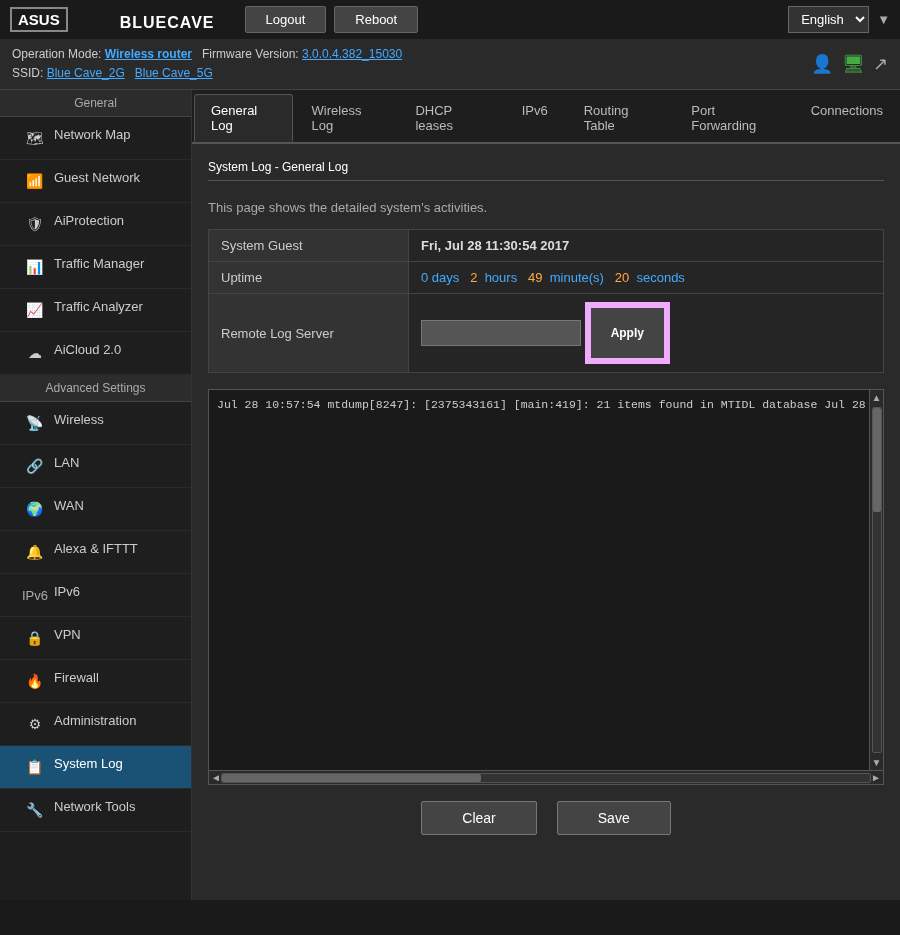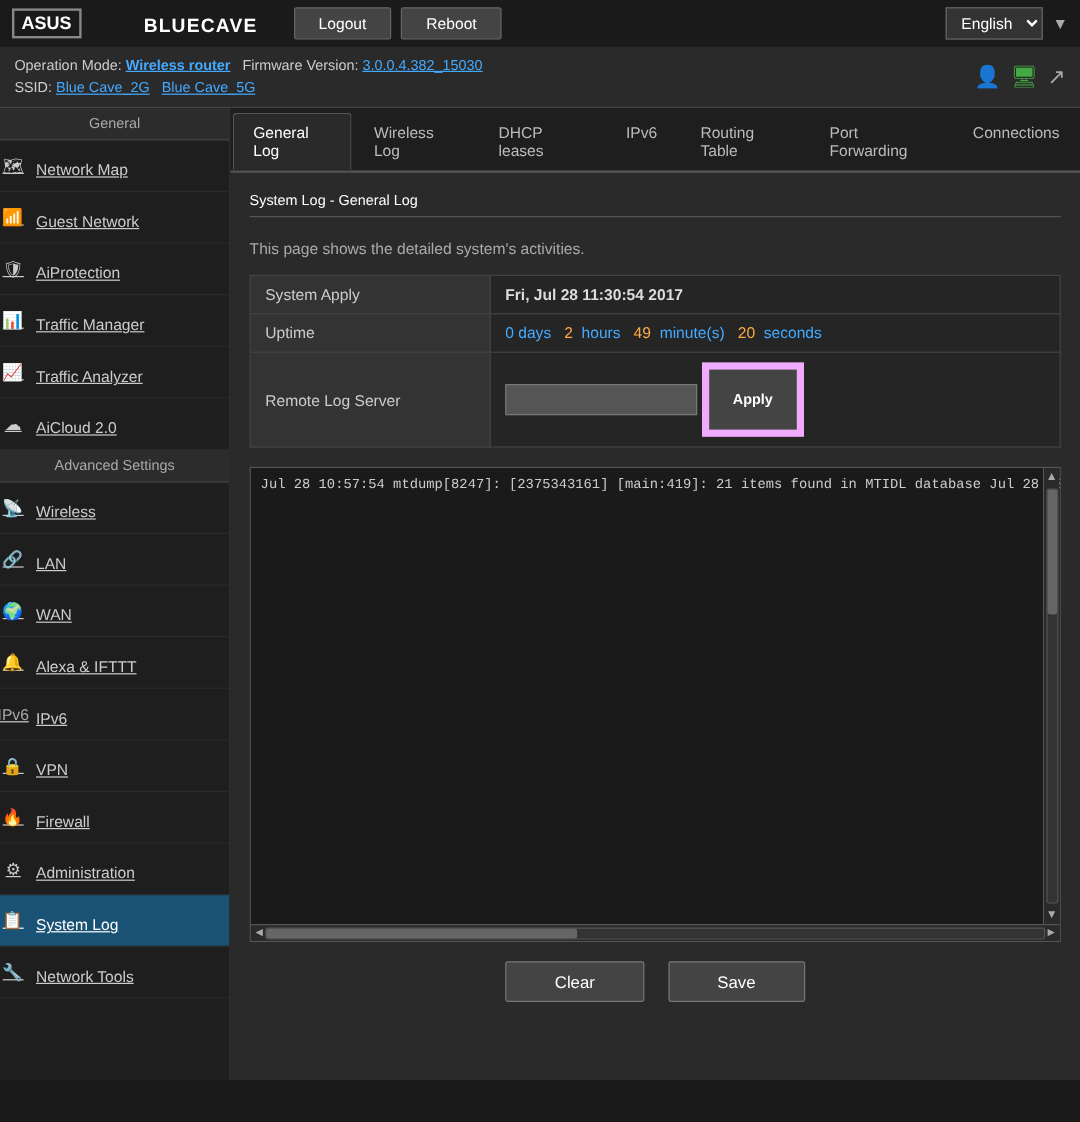--- a/index.html
+++ b/index.html
@@ -89,28 +89,27 @@
     .sidebar-section-title {
       background: #2c2c2c;
       color: #aaa;
       padding: 6px 12px;
       font-size: 12px;
       text-align: center;
       border-bottom: 1px solid #444;
     }
     .sidebar-item {
       display: flex;
-      align-items: flex-end;
+      align-items: flex-start;
       gap: 8px;
-      padding: 10px 0;
+      padding: 10px 24px;
       color: #ccc;
       cursor: pointer;
       border-bottom: 1px solid #2a2a2a;
       font-size: 13px;
-      text-decoration: underline;
     }
     .sidebar-item.active { background: #1a5276; color: #fff; }
     .sidebar-item .s-icon { width: 22px; height: 22px; display: flex; align-items: center; justify-content: center; }
 
     
     .content {
       flex: 1;
       background: #2a2a2a;
       overflow-y: auto;
     }
@@ -371,21 +370,21 @@
       <div class="tab">Connections</div>
     </div>
 
     <div class="page-content">
       <div class="page-title">System Log - General Log</div>
       <div class="page-desc">This page shows the detailed system's activities.</div>
 
       <table class="info-table">
         <tbody>
             <tr>
-          <td class="label-cell">System Apply</td>
+          <td class="label-cell">System Guest</td>
           <td class="value-cell" style="color:#ddd; font-weight:bold;">Fri, Jul 28 11:30:54 2017</td>
         </tr>
         <tr>
           <td class="label-cell">Uptime</td>
           <td class="value-cell">
             <span style="color:#4af;">0</span>
             <span style="color:#fa4;"> </span>
             <span style="color:#4af;">days</span>
             &nbsp;
             <span style="color:#fa4;">2</span>

